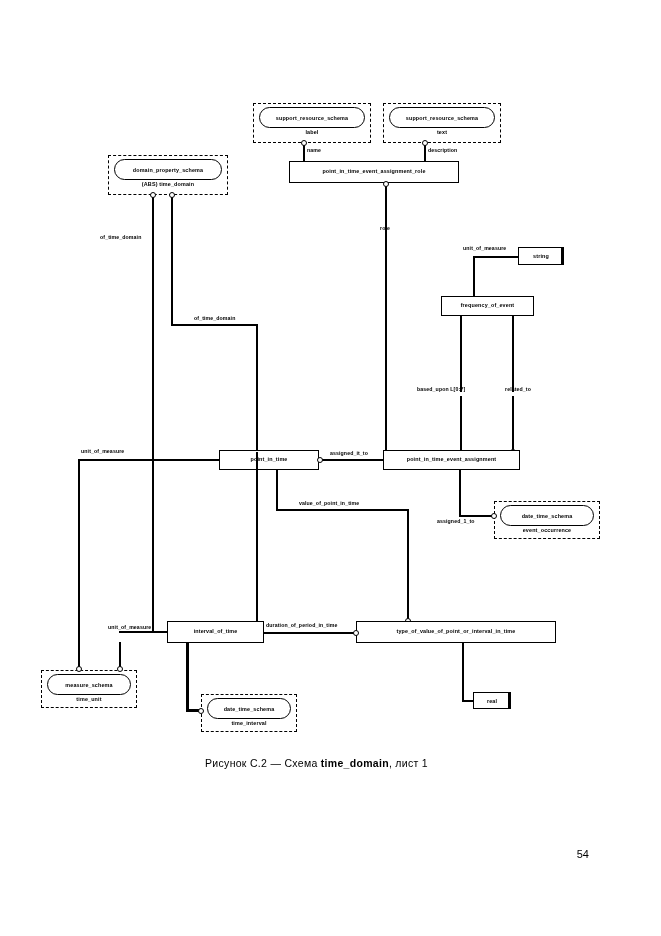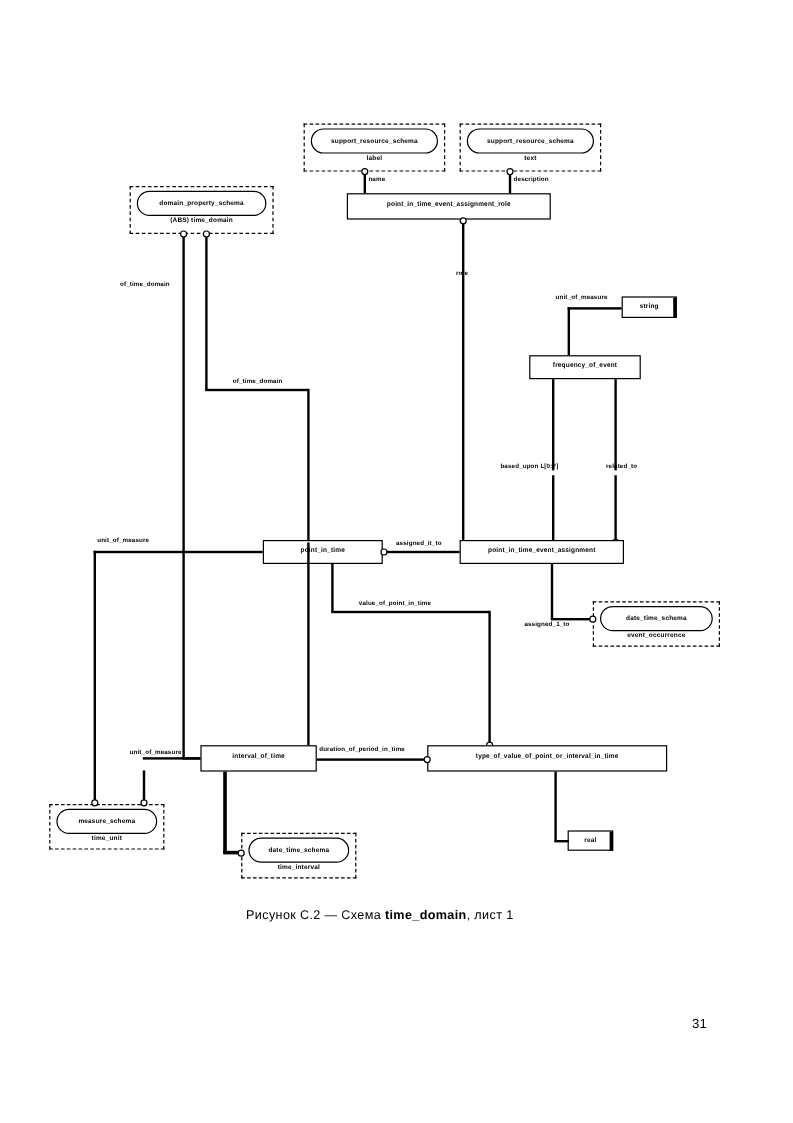--- a/index.html
+++ b/index.html
@@ -206,15 +206,15 @@
     </div>
     <div class="ln lv" style="left:462px;top:643px;height:58px;"></div>
     <div class="ln lh" style="left:462px;top:700px;width:12px;"></div>
 
   </div>
 
   <div class="caption">
     <span>Рисунок С.2 — Схема </span><b>time_domain</b><span>, лист 1</span>
   </div>
 
-  <div class="pgnum">31</div>
+  <div class="pgnum">54</div>
 
 </div>
 
 </body></html>

